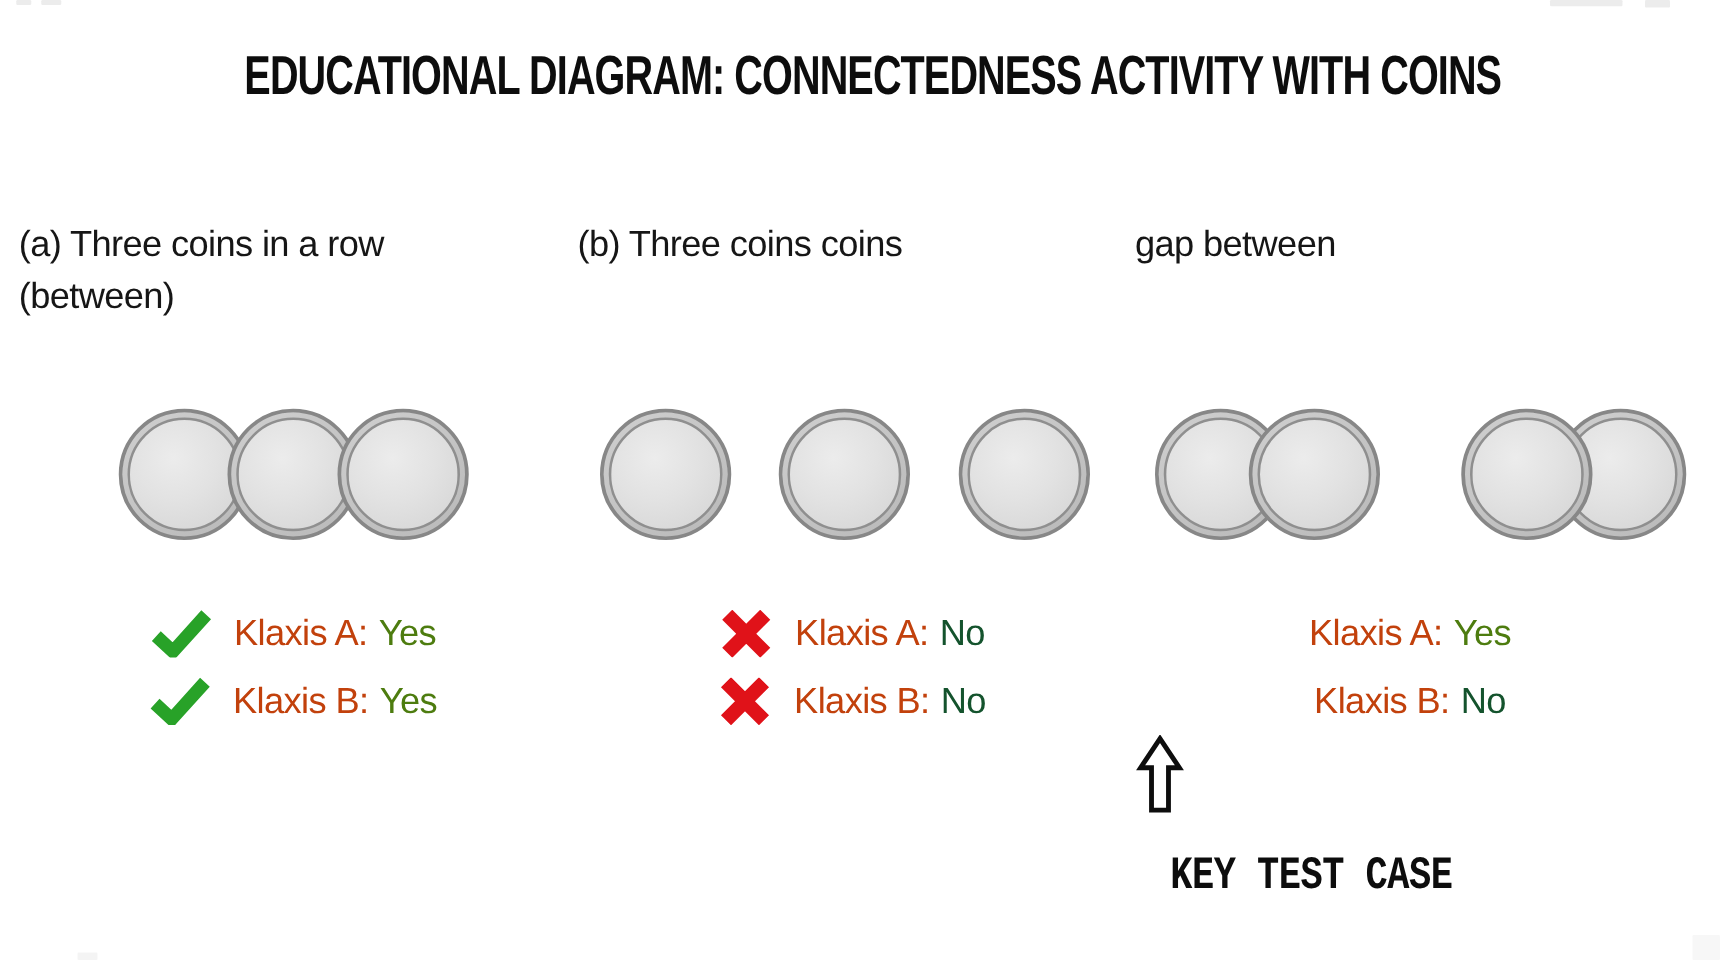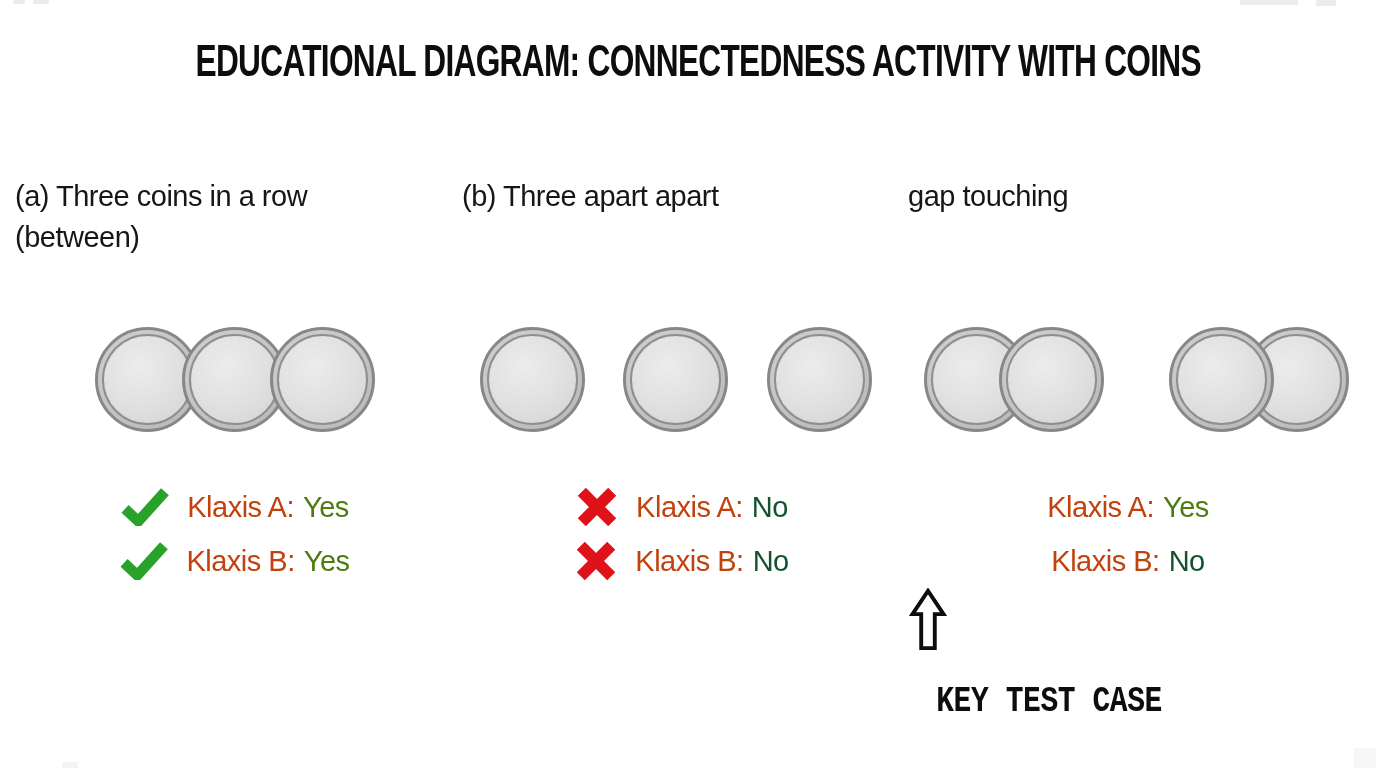--- a/index.html
+++ b/index.html
@@ -74,25 +74,25 @@
 
 <div class="abs title-wrap">
   <span class="title">EDUCATIONAL DIAGRAM: CONNECTEDNESS ACTIVITY WITH COINS</span>
 </div>
 
 <div class="abs col col-a heading">
   <div>(a) Three coins in a row</div>
   <div>(between)</div>
 </div>
 <div class="abs col col-b heading">
-  <div>(b) Three apart apart</div>
+  <div>(b) Three coins coins</div>
 
 </div>
 <div class="abs col col-c heading">
-  <div>gap touching</div>
+  <div>gap between</div>
 </div>
 
 <div class="coin" style="left:95px;z-index:1;"></div>
 <div class="coin" style="left:182px;z-index:2;"></div>
 <div class="coin" style="left:270px;z-index:3;"></div>
 
 <div class="coin" style="left:480px;"></div>
 <div class="coin" style="left:623px;"></div>
 <div class="coin" style="left:767px;"></div>
 

